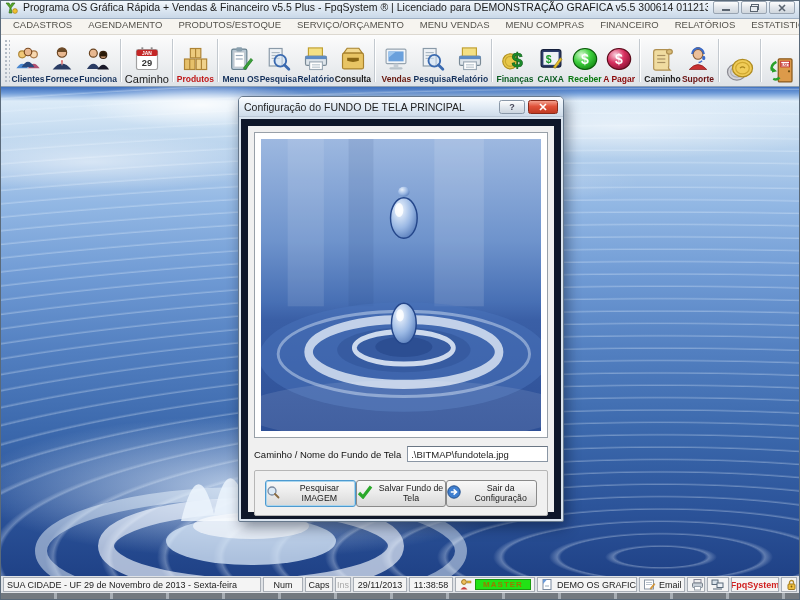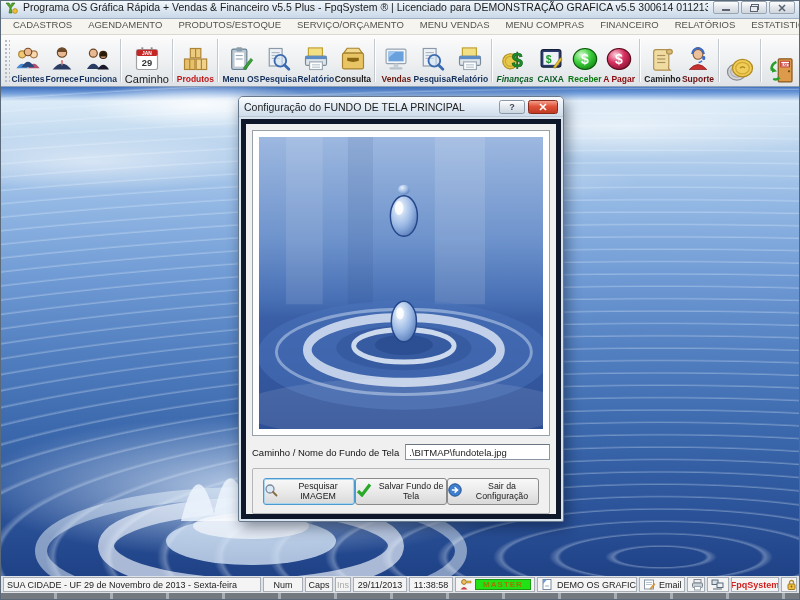--- a/index.html
+++ b/index.html
@@ -44,21 +44,21 @@
   
   .dialog{position:absolute;left:237px;top:9px;width:326px;height:426px;background:#d9e3ee;
     border:1px solid #66788c;border-radius:5px 5px 2px 2px;box-shadow:3px 5px 14px rgba(0,10,30,.45)}
   .dialog-titlebar{height:20px;display:flex;align-items:center;padding:4px 5px;
     background:linear-gradient(#fbfdff,#e4edf6 50%,#cfdcea);border-radius:4px 4px 0 0;border-bottom:1px solid #bcc9d8}
   .dialog-title{font-size:10.5px;color:#222;flex:1;white-space:nowrap}
   .dlg-btn{width:26px;height:14px;margin-left:3px;display:flex;align-items:center;justify-content:center;
     border:1px solid #8a98a8;border-radius:2.5px;font-size:9px;font-weight:bold;
     background:linear-gradient(#fefefe,#e2e8ee 50%,#ccd5de);color:#445}
   .dlg-btn.close{background:linear-gradient(#f3a08e,#e0523a 45%,#c03a22);border-color:#8a2a1a;color:#fff;width:30px}
-  .dialog-body{margin:2px;height:400px;background:#f0f0f0;border:5px solid #0f172a;padding:6px;position:relative}
+  .dialog-body{margin:2px;height:400px;background:#f0f0f0;border:7px solid #0f172a;padding:6px;position:relative}
   .preview-panel{height:306px;background:#fff;border:1px solid #98a0a8;padding:6px}
   .preview-panel svg{display:block;width:100%;height:292px}
   .path-row{margin-top:8px;display:flex;align-items:center;gap:6px}
   .path-row label{font-size:9.5px;color:#111;white-space:nowrap}
   .path-row input{flex:1;height:16px;font-size:9.5px;font-family:"Liberation Sans",sans-serif;
     border:1px solid #8a96a4;border-top-color:#6a7684;padding:0 3px;color:#222;background:#fff}
   .button-group{margin-top:8px;height:46px;border:1px solid #b6b6b6;border-radius:2px;
     display:flex;align-items:center;justify-content:flex-end;padding:0 10px;background:#f0f0f0}
   .dlg-push{width:93px;height:27px;display:flex;align-items:center;justify-content:center;gap:4px;
     font-size:8.8px;font-family:"Liberation Sans",sans-serif;color:#1a1a1a;
@@ -305,21 +305,21 @@
       </div>
       <div class="tb-sep"></div>
       <div class="tb-item">
         <span class="tb-icon">
           <svg width="28" height="30" viewBox="0 0 24 24">
             <circle cx="8" cy="14" r="6.5" fill="#e8c84a" stroke="#b09020"></circle>
             <circle cx="8" cy="14" r="4.3" fill="none" stroke="#c8a830"></circle>
             <text x="14" y="19" font-size="17" font-family="sans-serif" font-weight="bold" fill="#1c8c2c" text-anchor="middle" stroke="#0a5a14" stroke-width="0.5">$</text>
           </svg>
         </span>
-        <span class="tb-label" style="color: rgb(10, 92, 32); font-style: italic;">Finanças</span>
+        <span class="tb-label" style="color: rgb(10, 92, 32);">Finanças</span>
       </div>
       <div class="tb-item">
         <span class="tb-icon">
           <svg width="28" height="30" viewBox="0 0 24 24">
             <rect x="3.5" y="4" width="17" height="15" rx="2" fill="#2c3c6c" stroke="#16203c"></rect>
             <rect x="5.5" y="6" width="13" height="11" fill="#eef2f6"></rect>
             <text x="10" y="15.5" font-size="9" font-family="sans-serif" font-weight="bold" fill="#1a9a2a" text-anchor="middle">$</text>
             <path d="M14,19 L20,11 L21.5,12.2 L15.7,20 Z" fill="#e8c030" stroke="#a08010" stroke-width="0.6"></path>
           </svg>
         </span>

